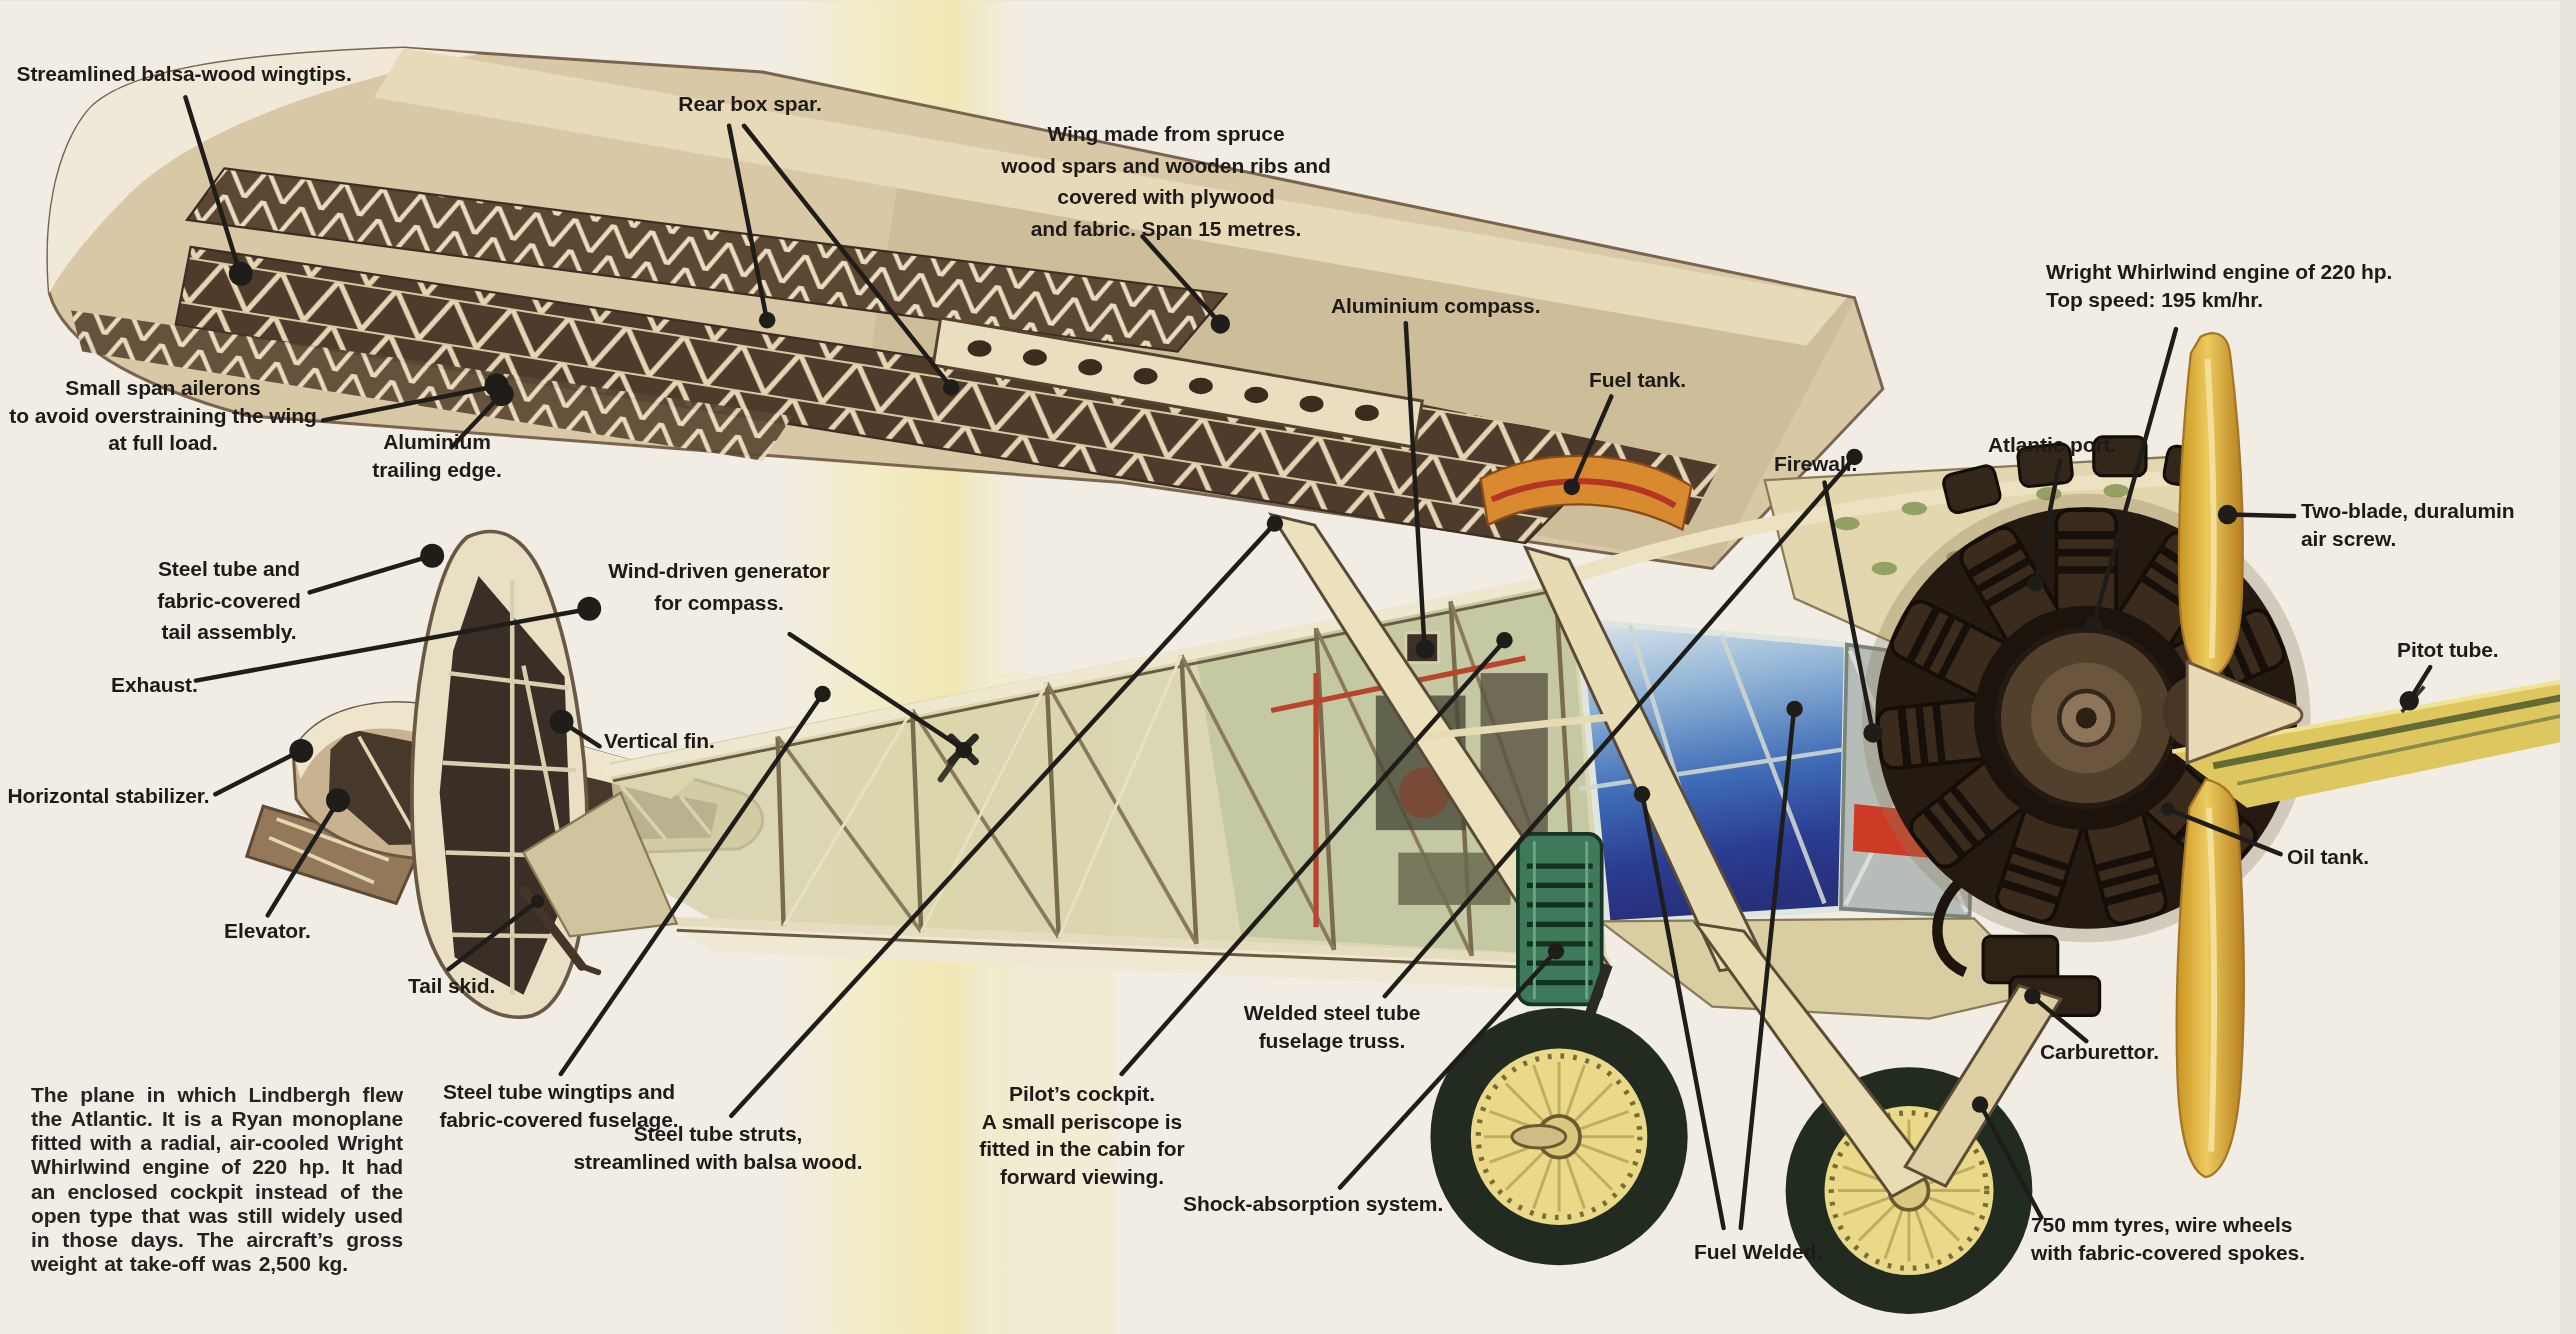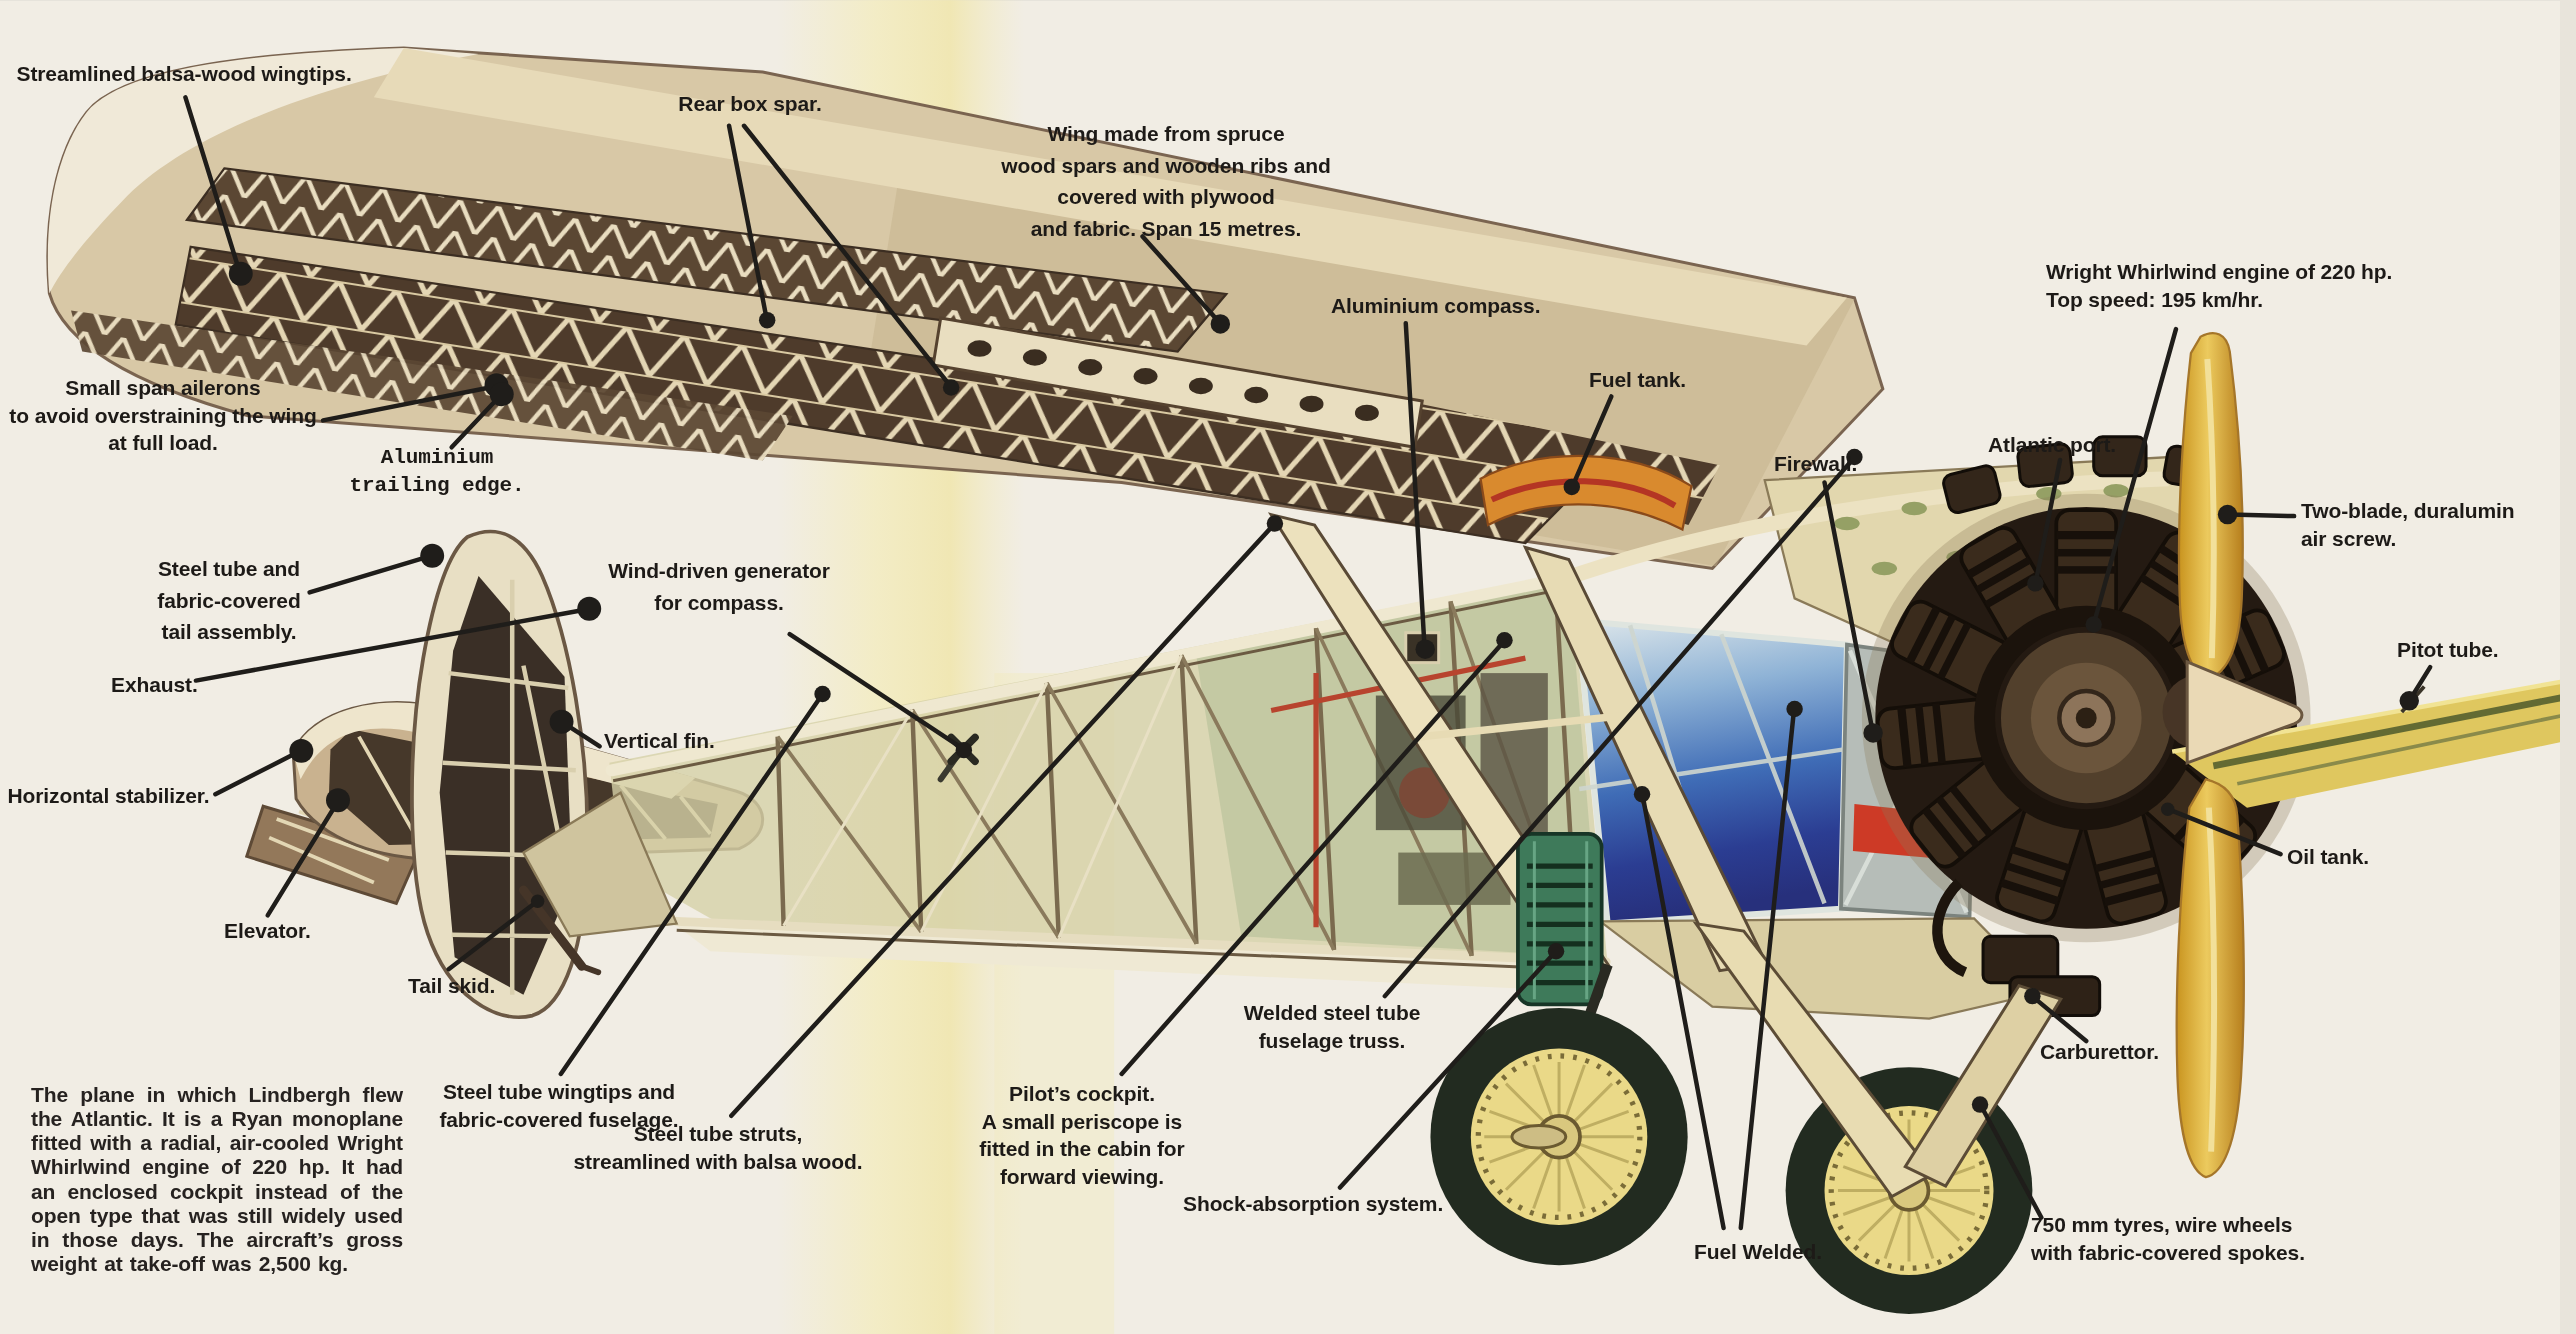--- a/index.html
+++ b/index.html
@@ -400,19 +400,19 @@
 <div class="label" style="left:111px;top:671px;">Exhaust.</div>
 <div class="label center loose" style="left:229px;top:553px;">Steel tube and
 fabric-covered
 tail assembly.</div>
 <div class="label" style="left:604px;top:727px;">Vertical fin.</div>
 <div class="label center loose" style="left:719px;top:555px;">Wind-driven generator
 for compass.</div>
 <div class="label center" style="left:163px;top:374px;">Small span ailerons
 to avoid overstraining the wing
 at full load.</div>
-<div class="label center" style="left:437px;top:444px;font-family:Liberation Mono, monospace;">Aluminium
+<div class="label center" style="left:437px;top:428px;">Aluminium
 trailing edge.</div>
 
 <div id="caption">The plane in which Lindbergh flew the Atlantic. It is a Ryan monoplane fitted with a radial, air-cooled Wright Whirlwind engine of 220 hp. It had an enclosed cockpit instead of the open type that was still widely used in those days. The aircraft’s gross weight at take-off was 2,500 kg.</div>
 
 </div>
 
 
 </body></html>

